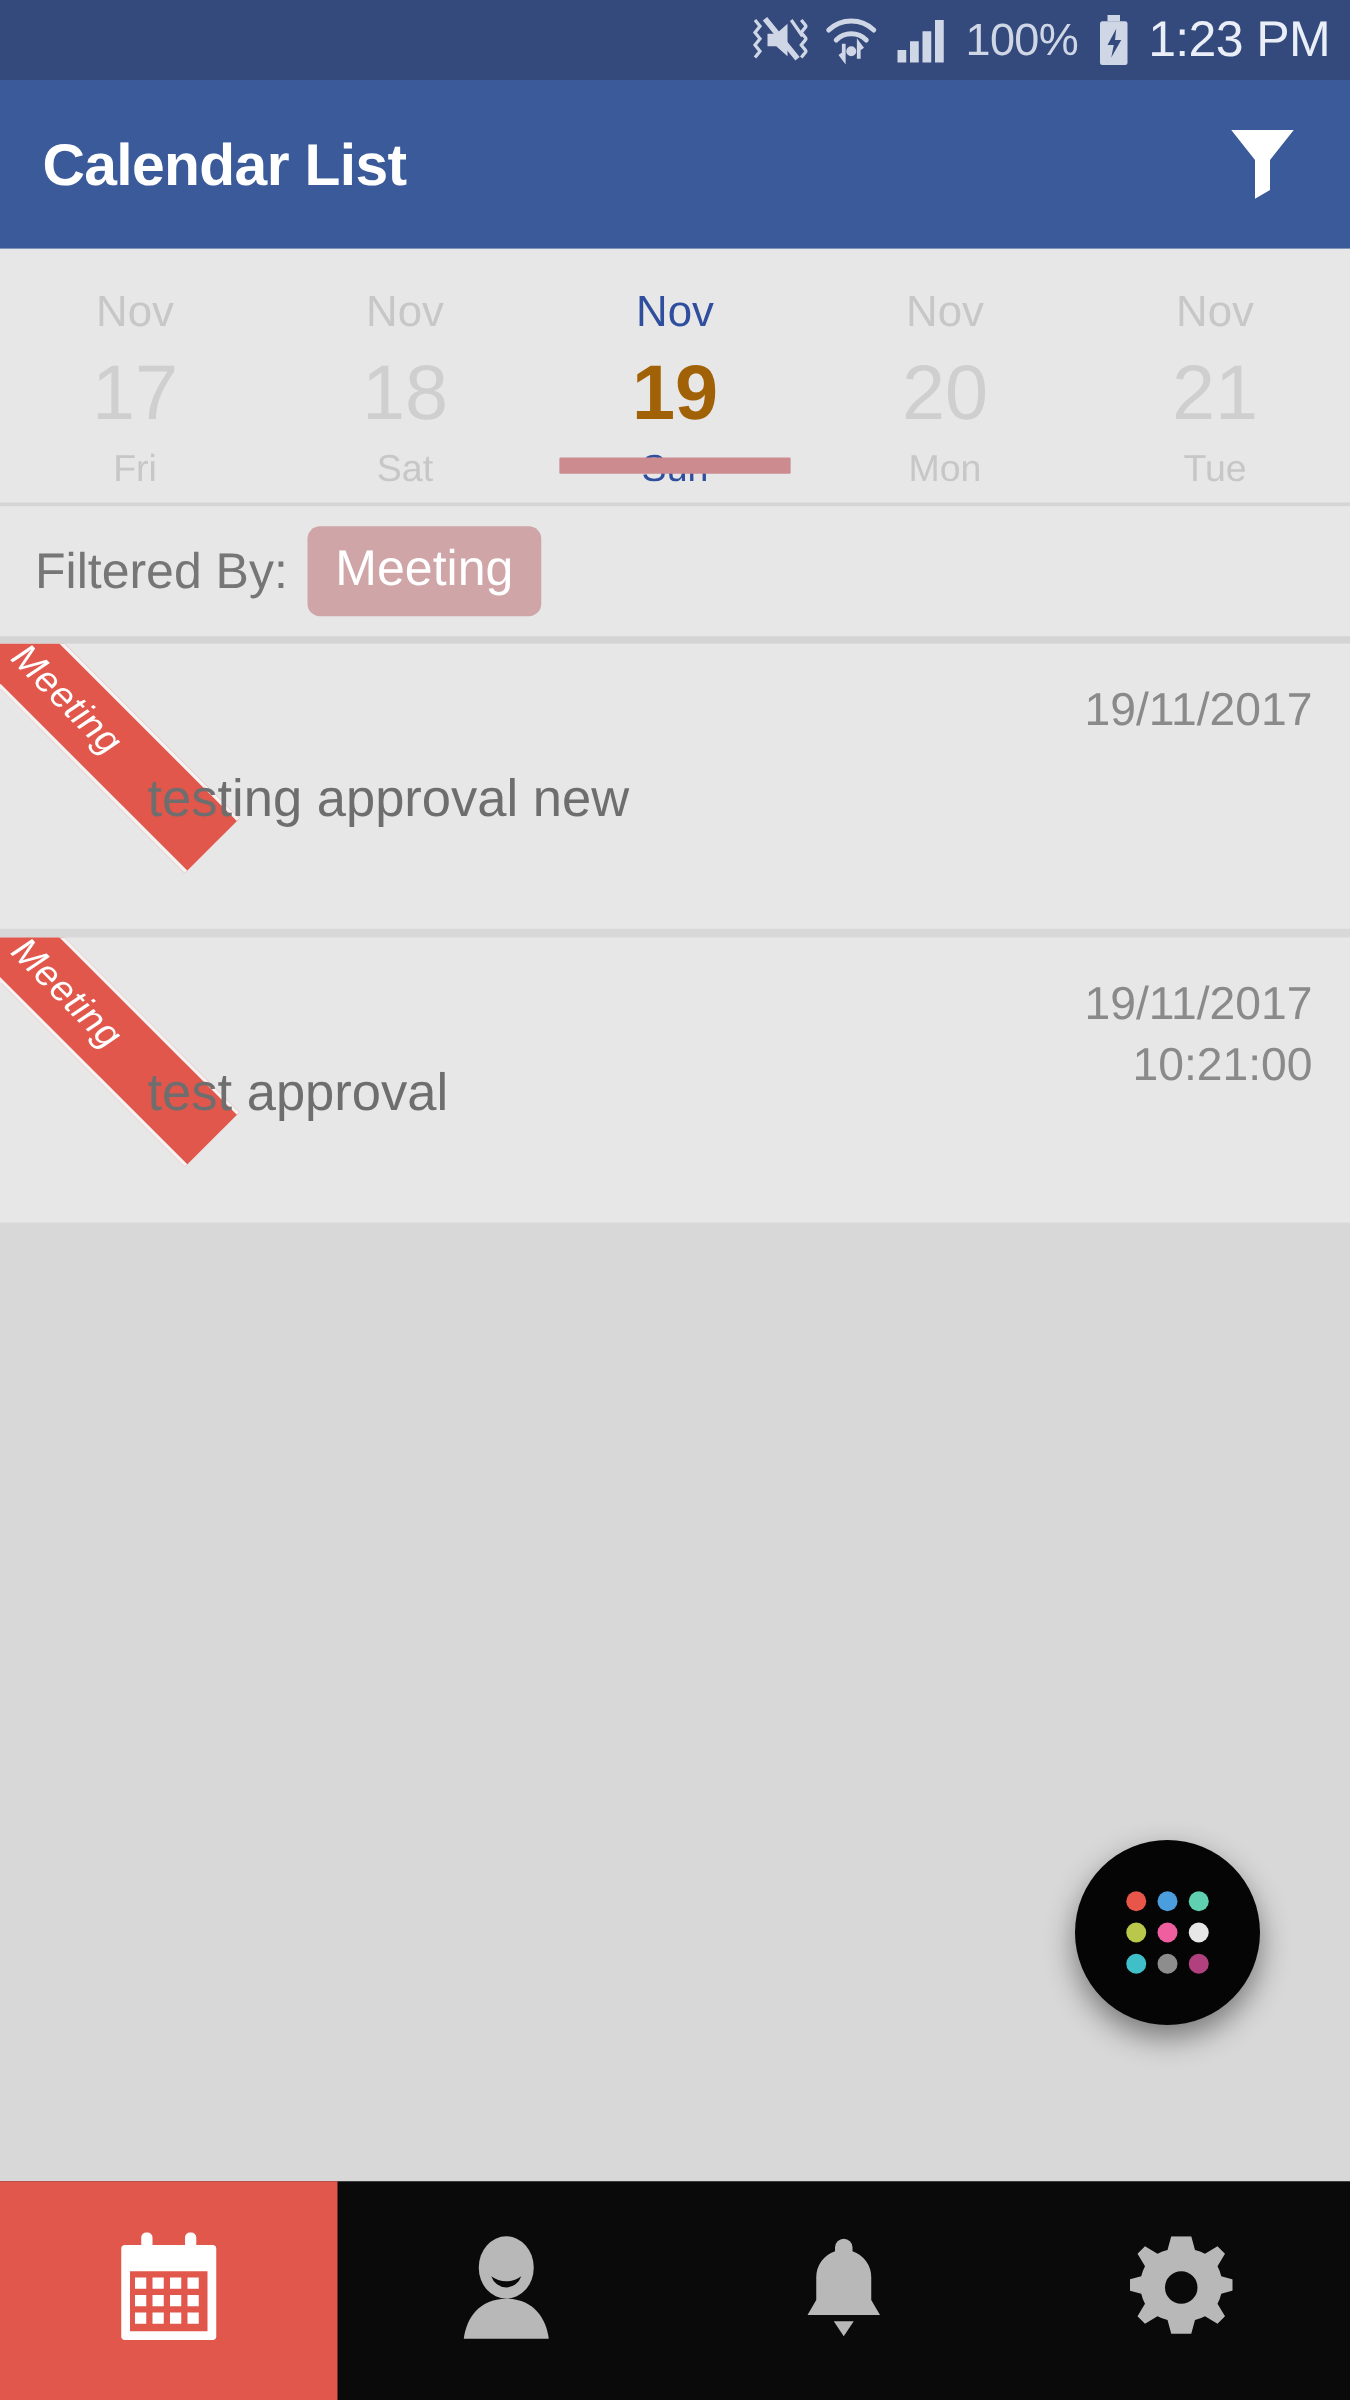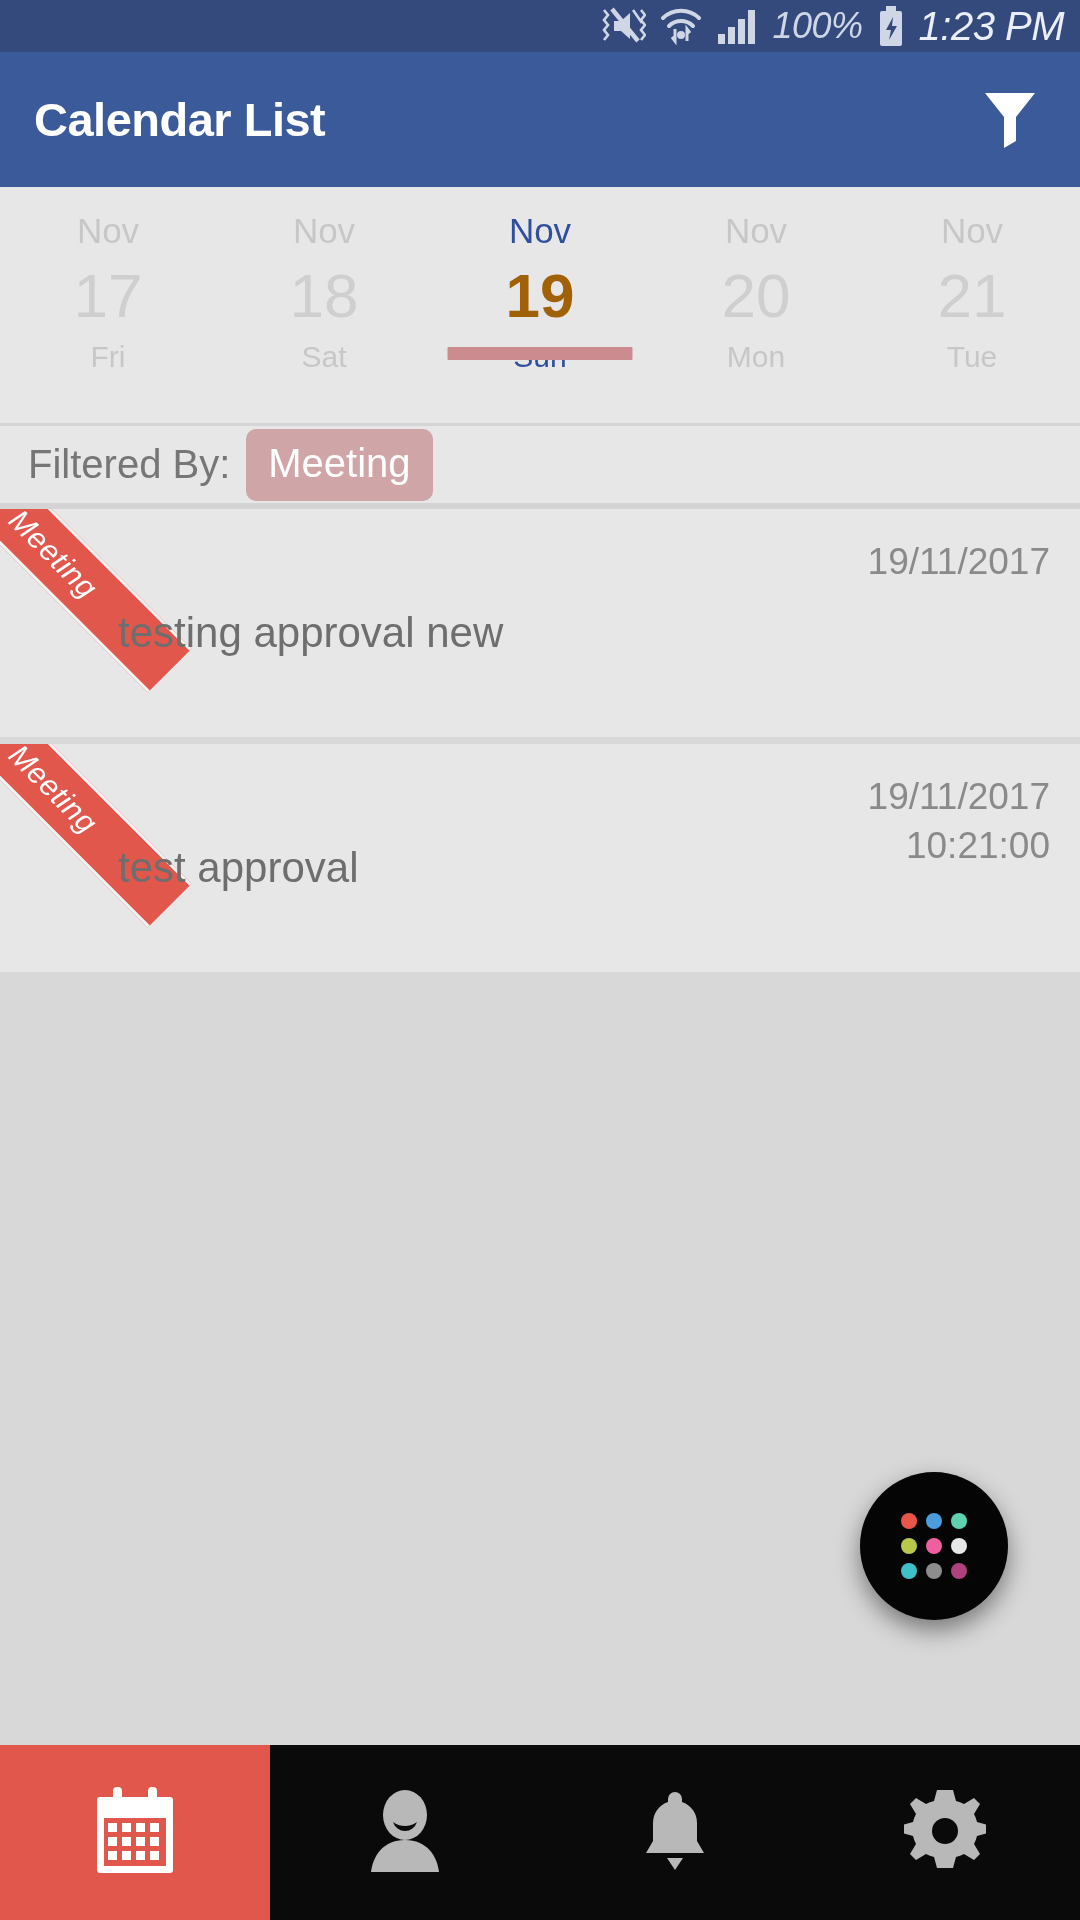--- a/index.html
+++ b/index.html
@@ -6,55 +6,55 @@
   html,body { width:1080px; height:1920px; }
   body {
     font-family:"Liberation Sans", sans-serif;
     background:#d8d8d8;
     overflow:hidden;
     position:relative;
   }
 
   
   .statusbar{
-    height:52px; background:#34497c; display:flex; align-items:center;
-    justify-content:flex-end; padding-right:16px; gap:14px;font-style:italic;
+    height:64px; background:#34497c; display:flex; align-items:center;
+    justify-content:flex-end; padding-right:16px; gap:14px;
   }
   .sb-icon{ display:flex; align-items:center; justify-content:center; }
   .sb-text{ color:#cfd6e6; font-size:36px; letter-spacing:-0.5px; }
   .sb-clock{ color:#e9eef7; font-size:40px; letter-spacing:-0.5px; }
 
   
   .appbar{
     height:135px; background:#3b5a9a; display:flex; align-items:center;
     justify-content:space-between; padding:0 34px;
   }
   .appbar-title{ color:#ffffff; font-size:47px; font-weight:bold; letter-spacing:-0.5px; }
   .filter-btn{ width:72px; height:72px; display:flex; align-items:center; justify-content:center; }
 
   
   .datestrip{
-    height:239px; background:#e7e7e7; display:flex; align-items:flex-start;
+    height:206px; background:#e7e7e7; display:flex; align-items:center;
     border-bottom:3px solid #d5d5d5;
   }
   .day{ flex:1; display:flex; flex-direction:column; align-items:center;
         justify-content:flex-start; padding-top:22px; position:relative; }
   .day .mon{ font-size:35px; color:#c7c7c7; line-height:1.25; }
   .day .num{ font-size:62px; color:#cfcfcf; line-height:1.2; margin-top:6px; }
   .day .dow{ font-size:30px; color:#c7c7c7; line-height:1.3; margin-top:4px; }
   .day.sel .mon{ color:#2f4f9e; }
   .day.sel .num{ color:#a16207; font-weight:bold; }
   .day.sel .dow{ color:#2f4f9e; }
   .day .underline{ position:absolute; bottom:16px; left:50%; transform:translateX(-50%);
                    width:185px; height:13px; background:#cb8b8f; border-radius:1px; display:none; }
   .day.sel .underline{ display:block; }
 
   
   .filterrow{
-    height:83px; background:#e7e7e7; display:flex; align-items:center;
+    height:110px; background:#e7e7e7; display:flex; align-items:center;
     padding-left:28px; gap:16px; border-bottom:6px solid #d4d4d4;
   }
   .filterrow .lbl{ font-size:40px; color:#767676; }
   .chip{
     background:#cfa5a8; color:#ffffff; font-size:40px;
     padding:14px 22px 18px; border-radius:10px; line-height:1;
   }
 
   
   .list{ background:#d8d8d8; }

